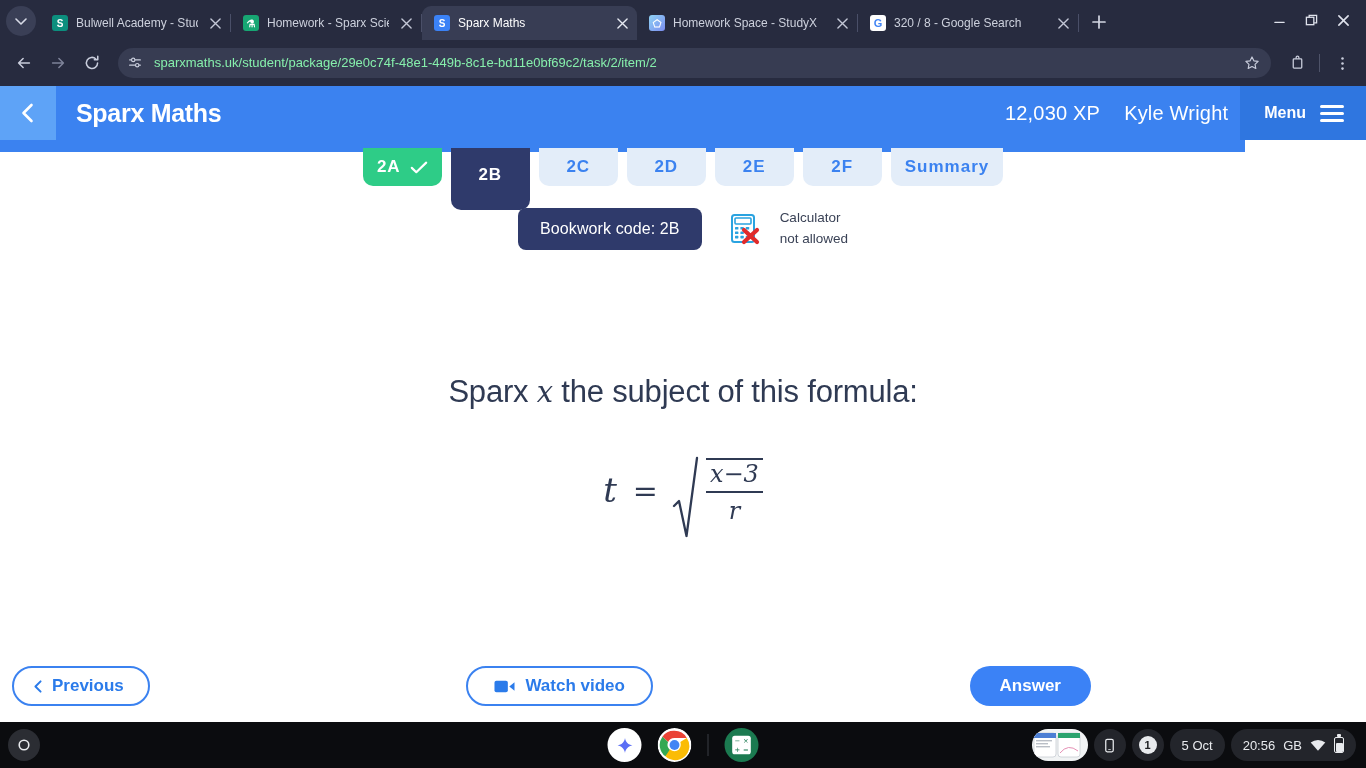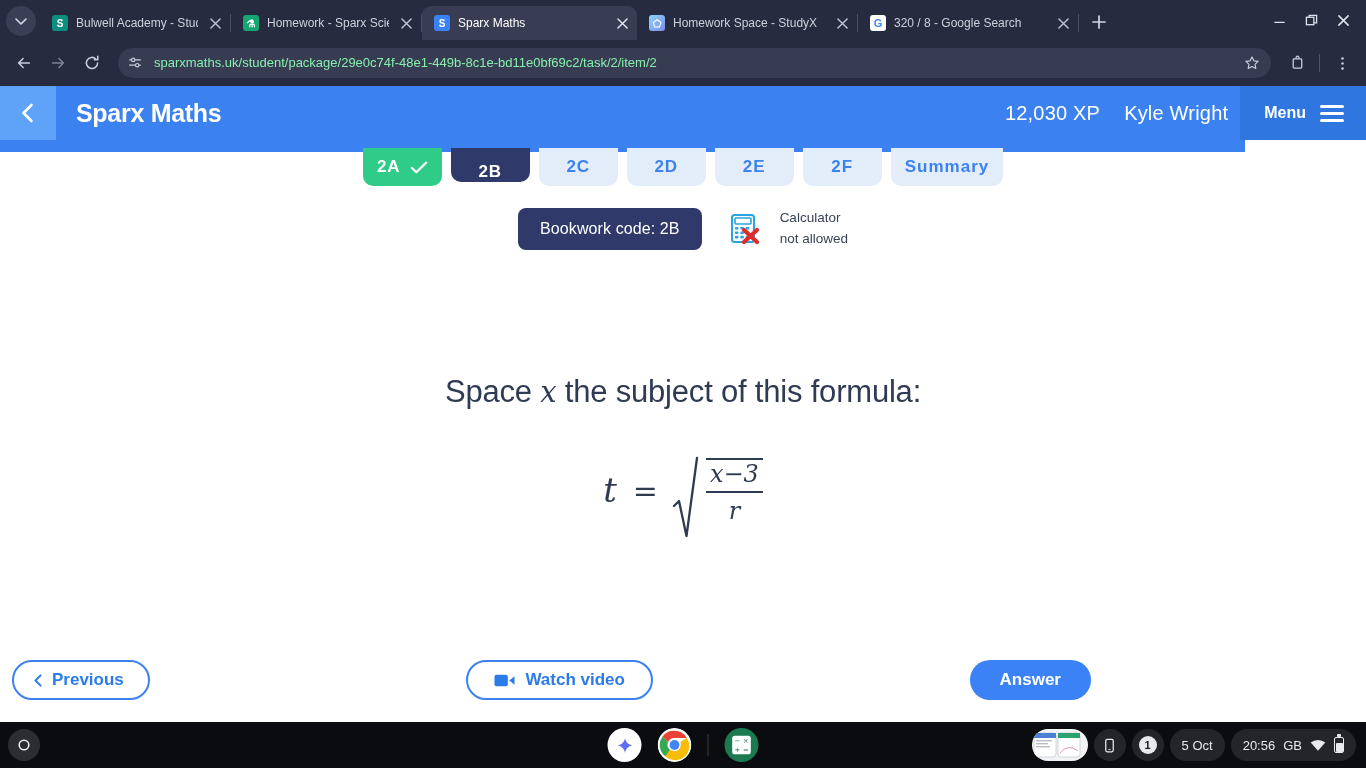--- a/index.html
+++ b/index.html
@@ -217,23 +217,23 @@
     font-weight: 700;
     letter-spacing: 1px;
     color: #3b82f0;
     background: #e3edf9;
     padding: 0 14px;
   }
   .ttab.done { background: #2ecc87; color: #ffffff; }
   .ttab.current {
     background: #2f3a6b;
     color: #ffffff;
-    height: 34px;
-    align-items: flex-end;
-    padding-bottom: 0;
+    height: 62px;
+    align-items: center;
+    padding-bottom: 8px;
   }
   .ttab.summary { min-width: 110px; }
   .tick { width: 18px; height: 13px; }
 
   .meta-row {
     position: absolute;
     top: 122px;
     left: 0; width: 100%;
     display: flex;
     justify-content: center;
@@ -301,25 +301,25 @@
   .frac-bar { height: 1.6px; background:#2f3a53; width: 100%; }
   .frac-den {
     font-size: 24px;
     font-style: italic;
     padding: 4px 4px 0 4px;
   }
 
   
   .footer {
     position: absolute;
-    bottom: 4px; left: 0;
+    bottom: 16px; left: 0;
     width: 1103px;
     height: 58px;
     display: flex;
-    align-items: flex-start;
+    align-items: flex-end;
     padding: 0 12px;
   }
   .btn-prev {
     border: 2px solid #3b82f0;
     color: #2b7bea;
     background: #fff;
     border-radius: 30px;
     height: 40px;
     display: flex; align-items: center; justify-content: center;
     gap: 8px;
@@ -645,21 +645,21 @@
           <path d="M14 17 L27 29 M27 17 L14 29" stroke="#e02b2b" stroke-width="4.2" stroke-linecap="round"></path>
         </svg>
         <div class="calc-text">
           <div>Calculator</div>
           <div>not allowed</div>
         </div>
       </div>
     </div>
 
     <div class="question">
-      <span>Space</span>
+      <span>Sparx</span>
       <span class="var">x</span>
       <span>the subject of this formula:</span>
     </div>
 
     <div class="formula">
       <span class="f-t">t</span>
       <span class="f-eq">=</span>
       <span class="radical">
         <span class="rad-sign">
           <svg width="34" height="84" viewBox="0 0 34 84">

